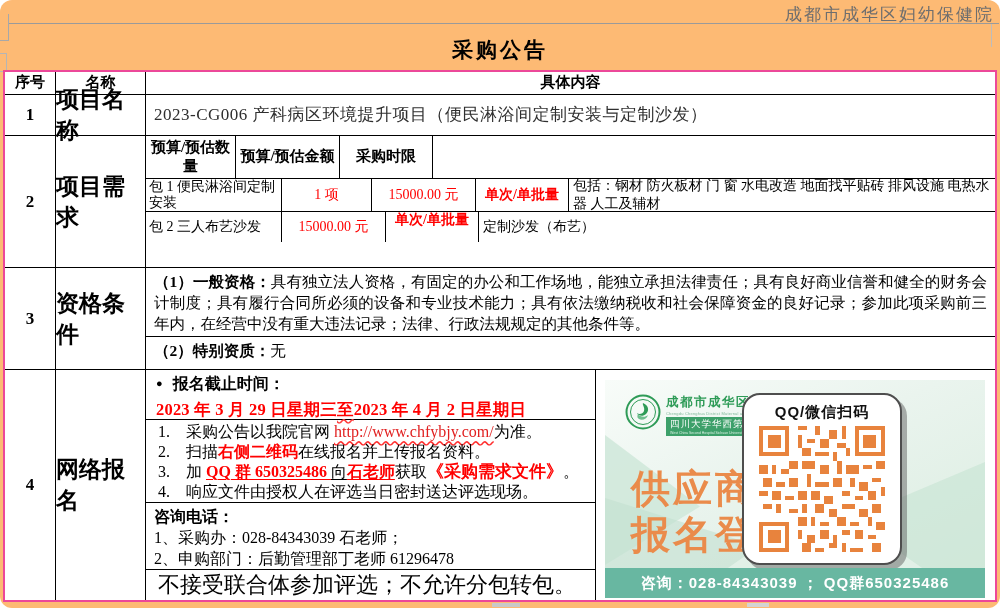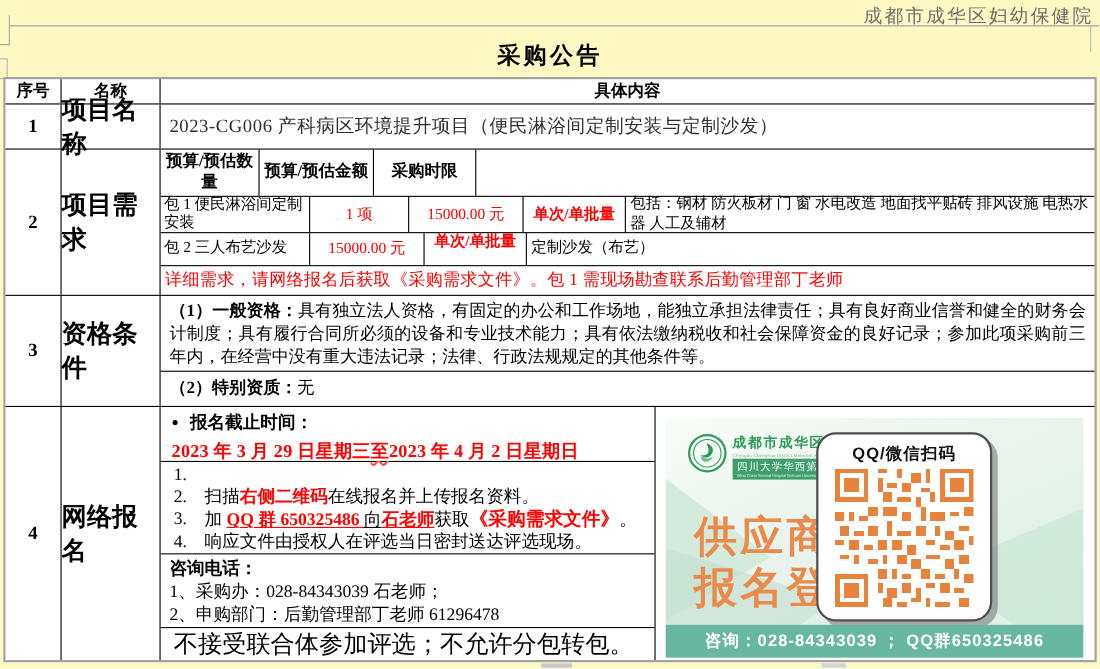--- a/index.html
+++ b/index.html
@@ -1,33 +1,33 @@
 <!DOCTYPE html>
 <html><head>
 <meta charset="utf-8">
 <style>
   * { margin:0; padding:0; box-sizing:border-box; }
   body { background:#fff; }
   .page {
-    position:relative; width:1000px; height:608px; background:#fef9c3;
-    font-family:"Liberation Serif","DejaVu Serif",serif; color:#000; overflow:hidden;
+    position:relative; width:1000px; height:608px; background:#fdba74;
+    font-family:"Liberation Serif","DejaVu Serif",serif; color:#000; overflow:hidden;border-radius:12px;
   }
   
   .hospital-header { position:absolute; top:3px; right:6px; color:#6e6e6e; font-size:17px; letter-spacing:2px; }
   .header-rule { position:absolute; top:23px; left:8px; width:991px; border-top:1px solid #9a9a9a; }
   .mark-v { position:absolute; left:8px; top:14px; height:27px; border-left:1px solid #a8a8a8; }
   .mark-corner { position:absolute; left:0; top:40px; width:9px; border-top:1px solid #a8a8a8; }
   .mark-box { position:absolute; left:-1px; top:53px; width:8px; height:19px; border:1px solid #b5b5b5; }
   .mark-right { position:absolute; left:991px; top:24px; height:23px; border-left:1px solid #bcbcbc; }
   .mark-bottom1 { position:absolute; left:492px; top:603px; width:28px; height:4px; background:#c9c9c9; }
   .mark-bottom2 { position:absolute; left:747px; top:603px; width:22px; height:4px; background:#d4d4d4; }
   
   .doc-title { position:absolute; top:36px; left:0; width:100%; text-align:center; font-size:21px; font-weight:bold; letter-spacing:3px; }
   
-  .tbl { position:absolute; left:3px; top:70px; width:994px; height:532px; border:2px solid #a3a3a3; display:flex; flex-direction:column; background:#fff; }
+  .tbl { position:absolute; left:3px; top:70px; width:994px; height:532px; border:2px solid #ec4899; display:flex; flex-direction:column; background:#fff; }
   .row { display:flex; border-bottom:1px solid #000; }
   .row:last-child { border-bottom:none; }
   .c-no { width:51px; border-right:1px solid #000; display:flex; align-items:center; justify-content:center; font-weight:bold; font-size:17px; flex:none; }
   .c-name { width:90px; border-right:1px solid #000; display:flex; align-items:center; justify-content:center; font-weight:bold; font-size:23px; flex:none; }
   .c-body { flex:1; min-width:0; }
   .r-head { height:23px; }
   .r-head .c-no, .r-head .c-name { font-size:15px; }
   .r-head .c-body { display:flex; align-items:center; justify-content:center; font-weight:bold; font-size:15px; }
   .r1 { height:41px; }
   .r1 .c-body { display:flex; align-items:center; padding-left:8px; font-size:17px; color:#2f2f2f; letter-spacing:0.5px; }
@@ -143,21 +143,20 @@
             <div class="s-amt">15000.00 元</div>
             <div class="s-lim">单次/单批量</div>
             <div class="s-rem">包括：钢材 防火板材 门 窗 水电改造 地面找平贴砖 排风设施 电热水器 人工及辅材</div>
           </div>
           <div class="sub-row sub-b2">
             <div class="s-item">包 2 三人布艺沙发</div>
             <div class="s-amt">15000.00 元</div>
             <div class="s-lim">单次/单批量</div>
             <div class="s-rem">定制沙发（布艺）</div>
           </div>
-          <div class="sub-note">详细需求，请网络报名后获取《采购需求文件》。包 1 需现场勘查联系后勤管理部丁老师</div>
         </div>
       </div>
     </div>
 
     <div class="row r3">
       <div class="c-no">3</div>
       <div class="c-name">资格条件</div>
       <div class="c-body">
         <div class="r3-general"><span class="b">（1）一般资格：</span><span>具有独立法人资格，有固定的办公和工作场地，能独立承担法律责任；具有良好商业信誉和健全的财务会计制度；具有履行合同所必须的设备和专业技术能力；具有依法缴纳税收和社会保障资金的良好记录；参加此项采购前三年内，在经营中没有重大违法记录；法律、行政法规规定的其他条件等。</span></div>
         <div class="r3-special"><span class="b">（2）特别资质：</span><span>无</span></div>
@@ -169,20 +168,21 @@
       <div class="c-name">网络报名</div>
       <div class="c-body">
         <div class="r4-left">
           <div class="sec-deadline">
             <div class="deadline-label"><span class="bullet">●</span><span>报名截止时间：</span></div>
             <div class="deadline-value"><span>2023 年 3 月 29 日星期三</span><span class="wavy-red">至</span><span>2023 年 4 月 2 日星期日</span></div>
           </div>
           <div class="sec-list">
             <div class="li">
               <span class="li-no">1.</span>
+              <span><span>采购公告以我院官网 </span><span class="url-red">http://www.chfybjy.com/</span><span>为准。</span></span>
             </div>
             <div class="li">
               <span class="li-no">2.</span>
               <span><span>扫描</span><span class="red-b">右侧二维码</span><span>在线报名并上传报名资料。</span></span>
             </div>
             <div class="li">
               <span class="li-no">3.</span>
               <span><span>加 </span><span class="red-b-u">QQ 群 650325486 </span><span class="blk-u">向</span><span class="red-b-u">石老师</span><span>获取</span><span class="doc-big">《采购需求文件》</span><span>。</span></span>
             </div>
             <div class="li">

